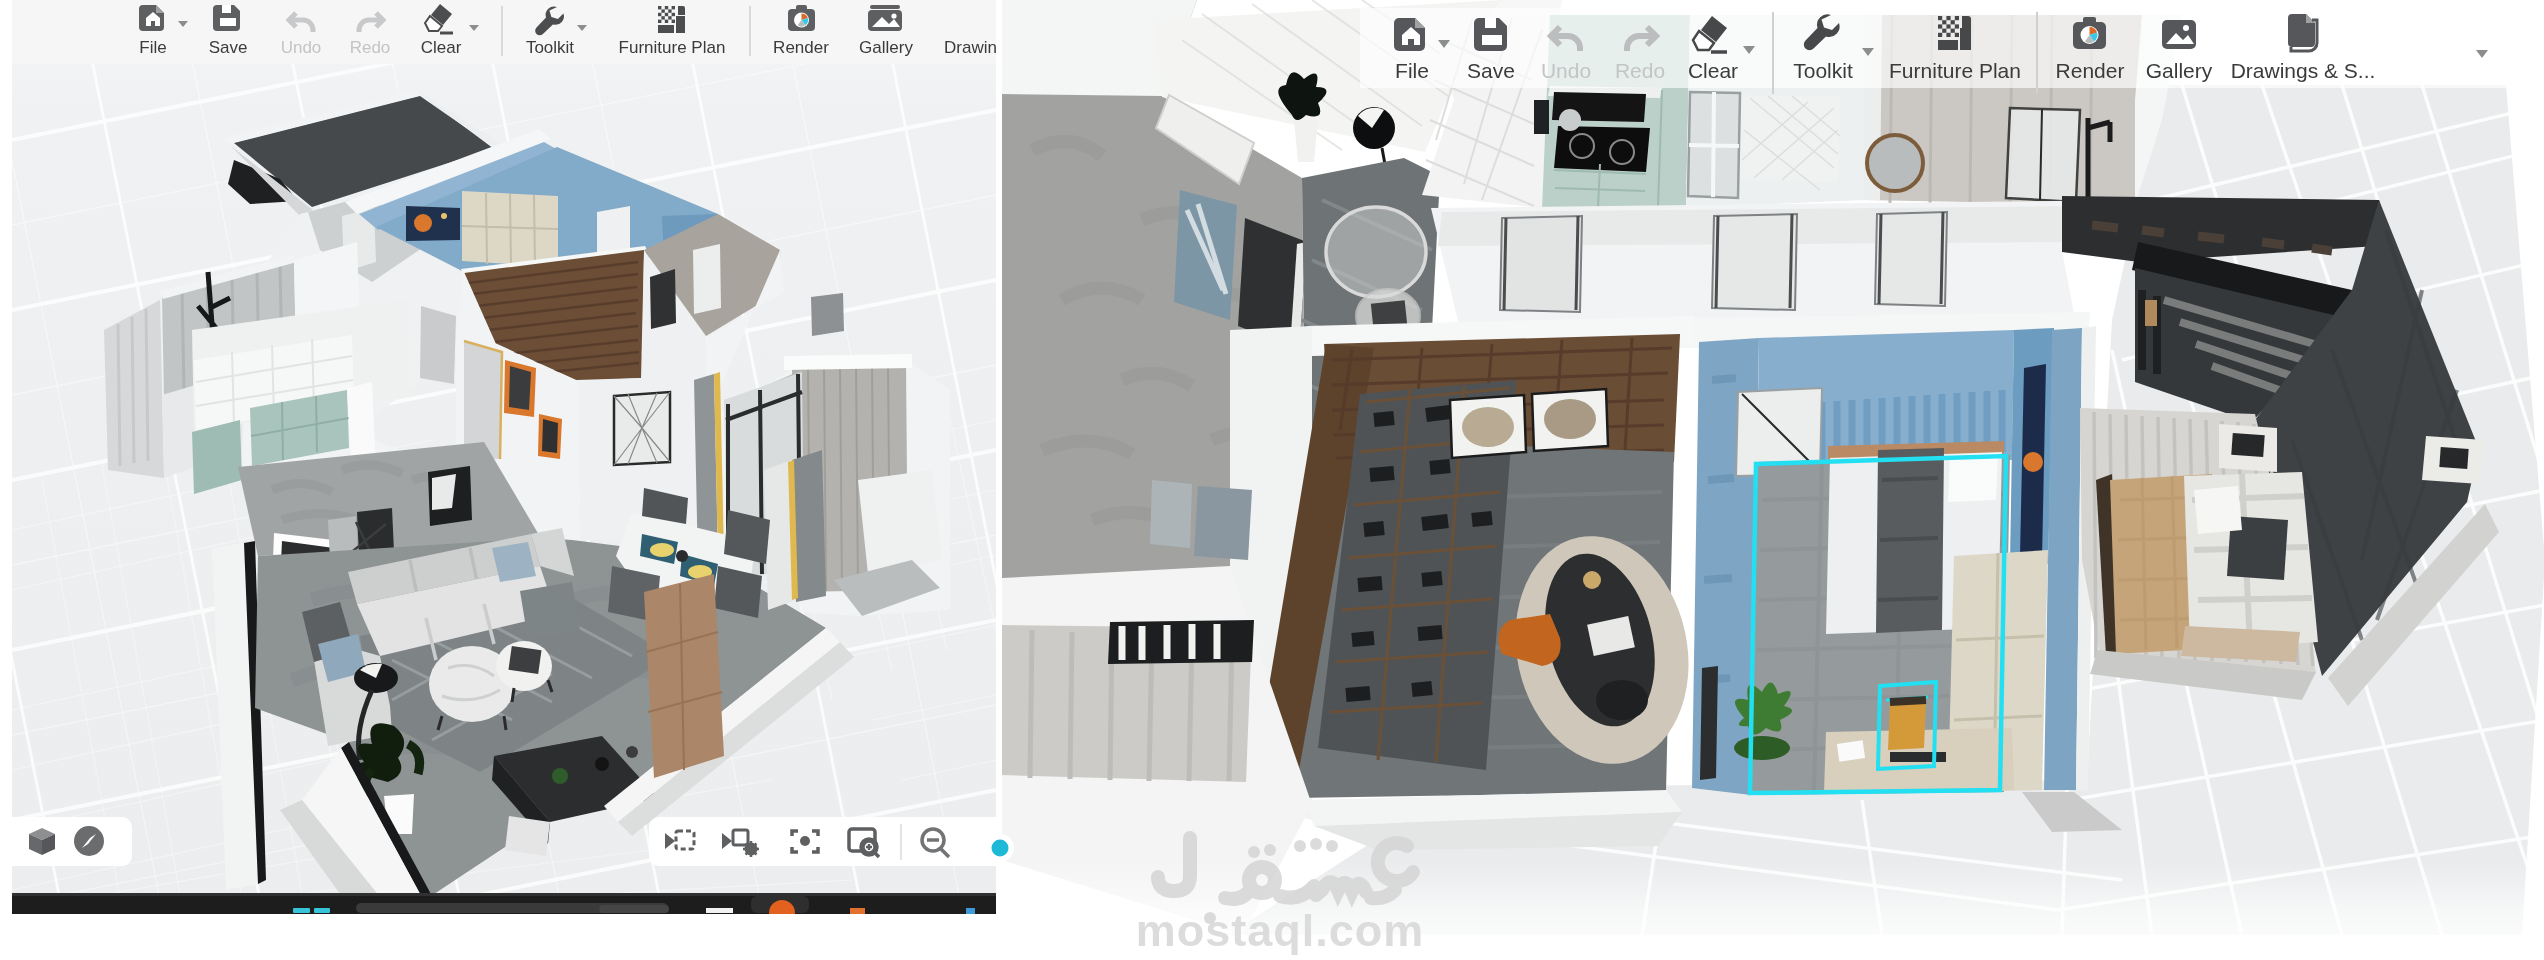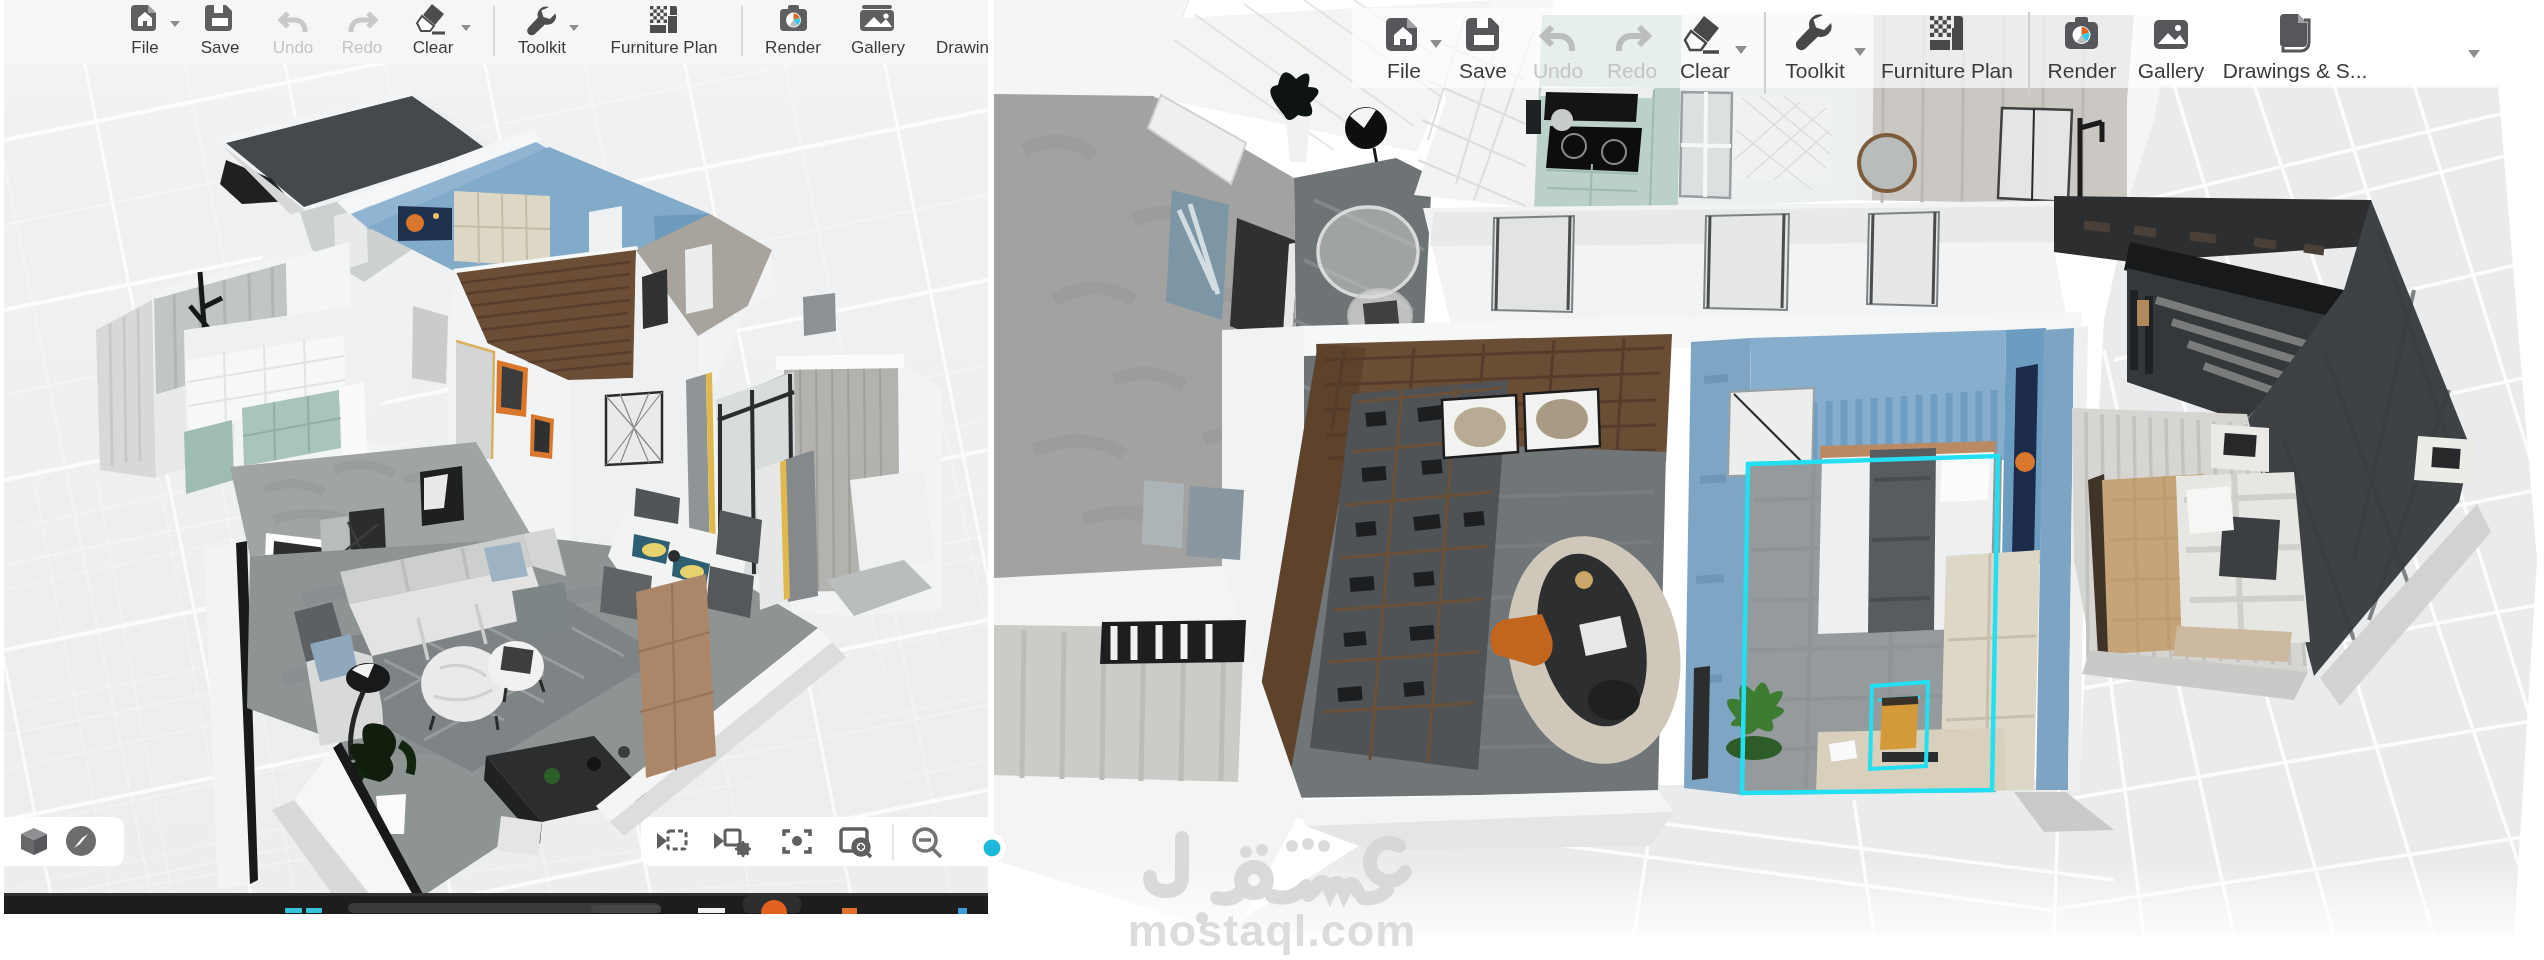--- a/index.html
+++ b/index.html
@@ -1,17 +1,17 @@
 <!DOCTYPE html>
 <html><head>
 <meta charset="utf-8">
 <style>
 html,body{margin:0;padding:0;background:#fff;width:2544px;height:960px;overflow:hidden;
 font-family:"Liberation Sans",sans-serif;}
-#stage{position:absolute;left:4px;top:0;width:2149px;height:960px;}
+#stage{position:absolute;left:12px;top:0;width:2149px;height:960px;}
 svg{position:absolute;display:block;}
 .tl{font-family:"Liberation Sans",sans-serif;fill:#3b3b3b;}
 .tg{font-family:"Liberation Sans",sans-serif;fill:#c3c4c5;}
 </style>
 </head>
 <body>
 <div id="stage">
 
 <svg id="left" x="0" style="left:0;top:0" width="984" height="960" viewBox="0 0 984 960">
   <defs>

